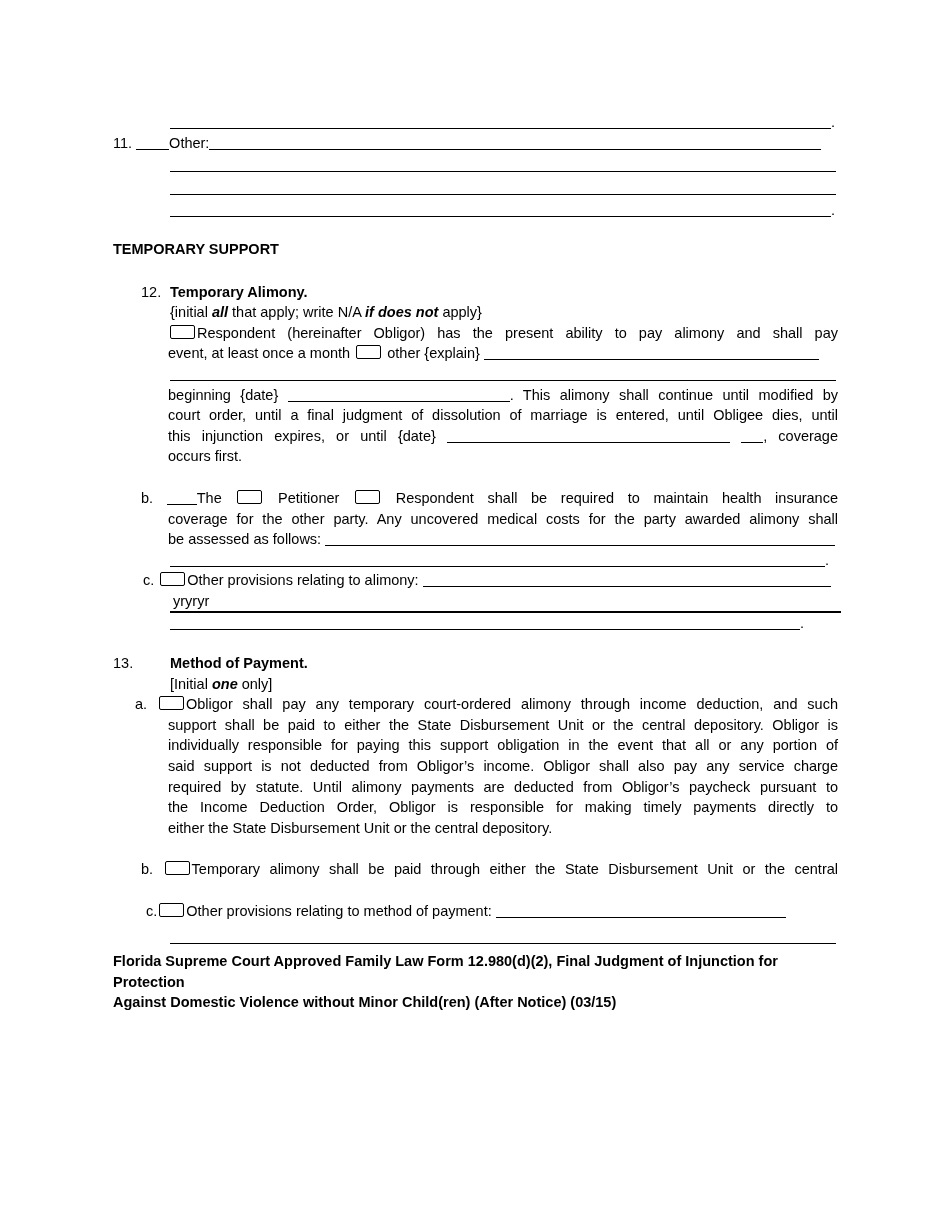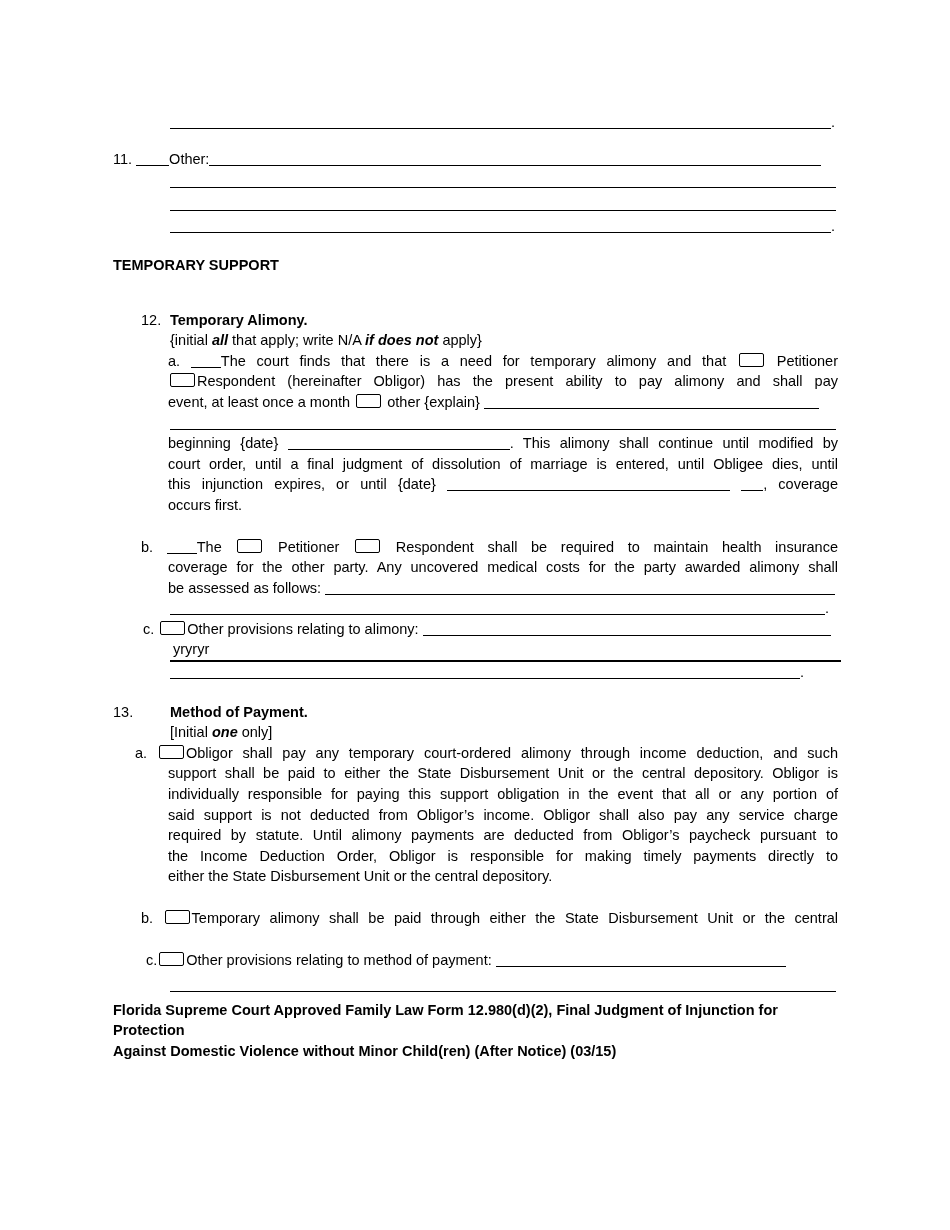--- a/index.html
+++ b/index.html
@@ -36,31 +36,31 @@
     display: inline-block;
     width: 23px;
     height: 12px;
     border: 1.5px solid #000;
     border-radius: 2px;
     vertical-align: -1px;
     margin: 0 2px;
     background: #fff;
   }
   .heading { font-weight: 700; margin-top: 18px; }
-  .num12 { display: inline-block; width: 29px; margin-top: 12px; }
+  .num12 { display: inline-block; width: 29px; }
   .num13 { display: inline-block; width: 57px; }
   .entry-line {
     width: 668px;
     border-bottom: 2px solid #000;
     padding-left: 3px;
     min-height: 20.6px;
   }
   .fills .line { margin-top: 2px; }
   .mt112 { margin-top: 112px; }
-  .mt16 { margin-top: 16px; }
+  .mt16 { }
   .mt19 { margin-top: 19px; }
   .mt21 { margin-top: 21px; }
   .mt22 { margin-top: 22px; }
   .mt5  { margin-top: 5px; }
   .footer { margin-top: 4px; font-weight: bold; }
 </style>
 </head>
 <body>
 
 <div class="page">
@@ -75,21 +75,20 @@
       <div class="line"><span class="blank" style="width: 666px;"></span></div>
       <div class="line"><span class="blank" style="width: 661px;"></span><span class="txt">.</span></div>
     </div>
 
   <div class="heading">TEMPORARY SUPPORT</div>
 
   <div class="indent28 mt22"><span class="num12">12.</span><span class="bold">Temporary Alimony.</span></div>
   <div class="line indent57"><span class="italic">{initial </span><span class="bolditalic">all</span><span class="italic"> that apply; write N/A </span><span class="bolditalic">if does not</span><span class="italic"> apply}</span></div>
 
   <div class="para indent55">
-      <div class="line just"><span class="txt">a. </span><span class="blank" style="width: 30px;"></span><span class="txt">The court finds that there is a need for temporary alimony and that </span><span class="checkbox"></span><span class="txt"> Petitioner</span></div>
       <div class="line just"><span class="checkbox"></span><span class="txt">Respondent (hereinafter Obligor) has the present ability to pay alimony and shall pay</span></div>
       <div class="line"><span class="txt">event, at least once a month </span><span class="checkbox"></span><span class="txt"> other </span><span class="italic">{explain} </span><span class="blank" style="width: 335px;"></span></div>
     </div>
   <div class="indent57">
       <div class="line"><span class="blank" style="width: 666px;"></span></div>
     </div>
   <div class="para indent55">
       <div class="line just"><span class="txt">beginning </span><span class="italic">{date}</span><span class="txt"> </span><span class="blank" style="width: 222px;"></span><span class="txt">.  This alimony shall continue until modified by</span></div>
       <div class="line just"><span class="txt">court order, until a final judgment of dissolution of marriage is entered, until Obligee dies, until</span></div>
       <div class="line just"><span class="txt">this injunction expires, or until </span><span class="italic">{date}</span><span class="txt"> </span><span class="blank" style="width: 283px;"></span><span class="txt"> </span><span class="blank" style="width: 22px;"></span><span class="txt">,  coverage</span></div>

